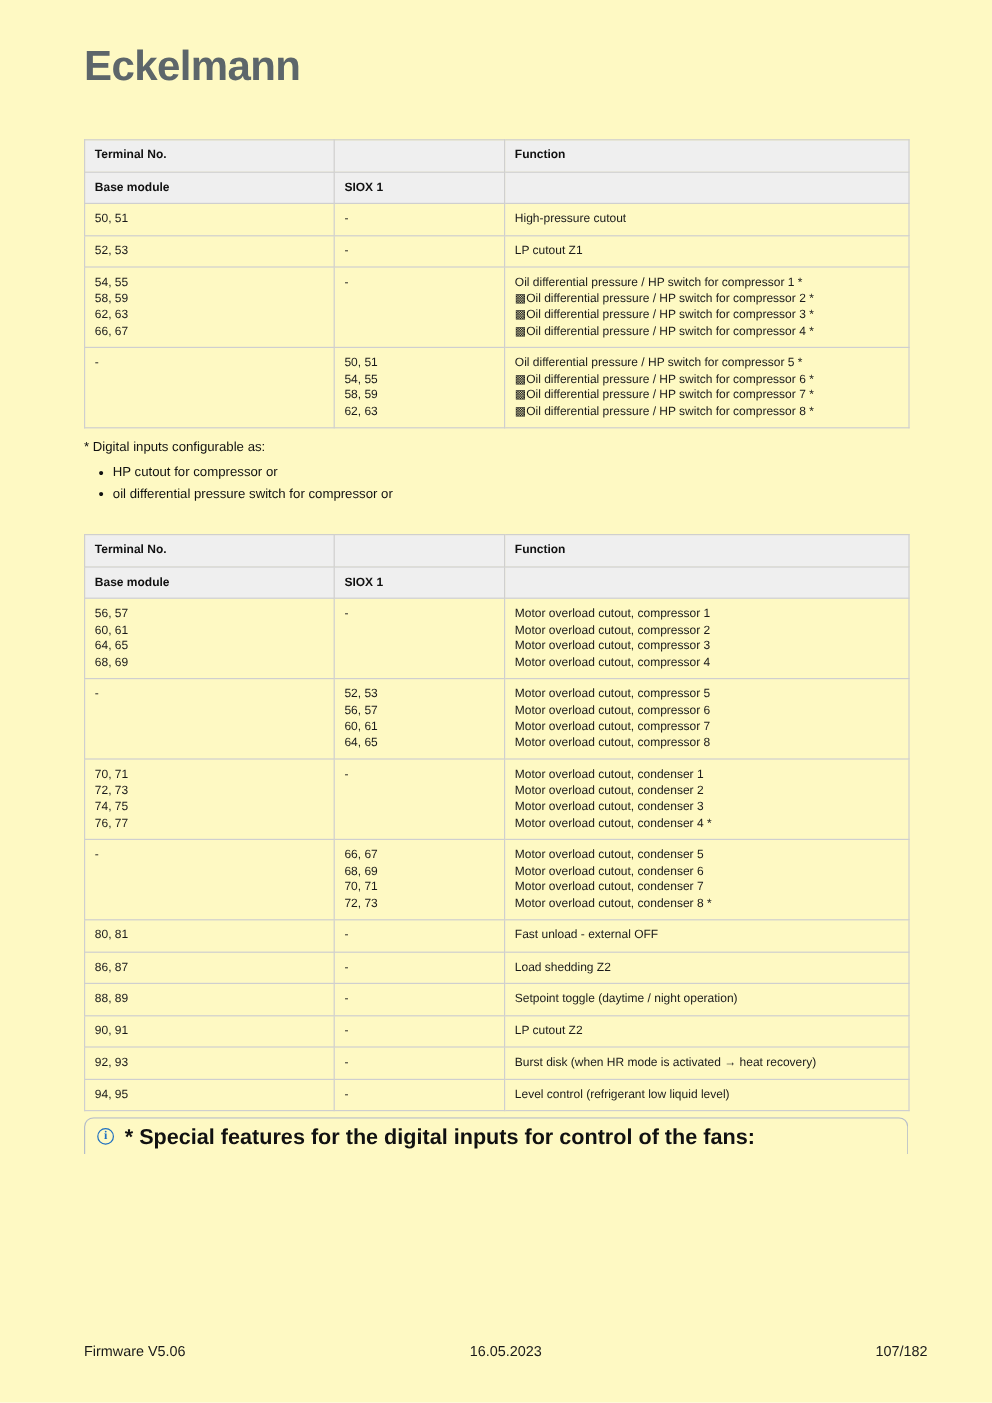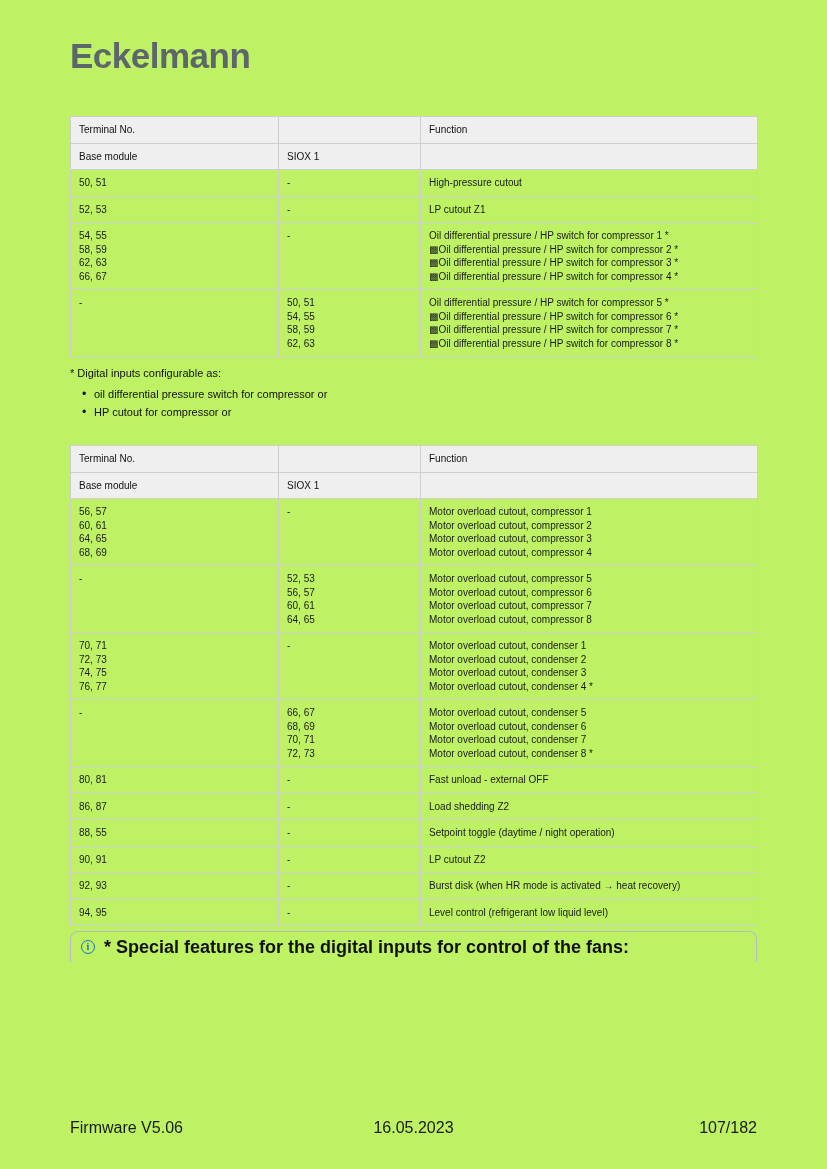--- a/index.html
+++ b/index.html
@@ -1,20 +1,20 @@
 <!DOCTYPE html>
 <html><head>
 <meta charset="utf-8">
 <style>
   * { margin:0; padding:0; box-sizing:border-box; }
   html,body { background:#ffffff; }
   .page {
     position:relative;
     width:827px; height:1169px;
-    background:#bef264;
+    background:#fef9c3;
     font-family:"Liberation Sans","DejaVu Sans",sans-serif;
     color:#1a1a1a;
     overflow:hidden;
   }
   .content { margin:0 70px; }
 
   .logo {
     margin-top:34px;
     font-size:35px;
     font-weight:bold;
@@ -37,21 +37,21 @@
   table.t col.c3 { width:337px; }
   table.t th, table.t td {
     border:1px solid #cfcfcf;
     padding:6px 8px;
     vertical-align:top;
     text-align:left;
     white-space:pre-line;
   }
   table.t th {
     background:#efefef;
-    font-weight:normal;
+    font-weight:bold;
     color:#111;
   }
 
   .footnote { margin-top:8px; font-size:11px; color:#111; }
   .footnote p { line-height:17px; }
   .footnote ul { list-style:none; margin-top:4px; margin-left:12px; }
   .footnote li { line-height:17.5px; padding-left:12px; position:relative; }
   .footnote li::before {
     content:"\2022";
     position:absolute; left:0; top:0;
@@ -83,23 +83,23 @@
     text-align:center;
   }
   .info-text {
     font-size:18px;
     font-weight:bold;
     color:#111;
   }
 
   .footer {
     position:absolute;
-    left:70px; right:70px; top:1119px;
+    left:70px; right:54px; top:1119px;
     display:flex;
-    font-size:16px;
+    font-size:12px;
     color:#1a1a1a;
   }
   .footer span { flex:1; }
   .footer .f-center { text-align:center; }
   .footer .f-right { text-align:right; }
 </style>
 </head>
 <body>
 
 <div class="page">
@@ -157,22 +157,22 @@
 ▩Oil differential pressure / HP switch for compressor 6 *
 ▩Oil differential pressure / HP switch for compressor 7 *
 ▩Oil differential pressure / HP switch for compressor 8 *</td>
         </tr>
       </tbody>
     </table>
 
     <div class="footnote">
       <p>* Digital inputs configurable as:</p>
       <ul>
+        <li><span>HP cutout for compressor or</span></li>
         <li><span>oil differential pressure switch for compressor or</span></li>
-        <li><span>HP cutout for compressor or</span></li>
       </ul>
     </div>
 
     <table class="t t2">
       <colgroup>
           <col class="c1">
           <col class="c2">
           <col class="c3">
         </colgroup>
       <thead>
@@ -236,21 +236,21 @@
           <td>80, 81</td>
           <td>-</td>
           <td>Fast unload - external OFF</td>
         </tr>
         <tr>
           <td>86, 87</td>
           <td>-</td>
           <td>Load shedding Z2</td>
         </tr>
         <tr>
-          <td>88, 55</td>
+          <td>88, 89</td>
           <td>-</td>
           <td>Setpoint toggle (daytime / night operation)</td>
         </tr>
         <tr>
           <td>90, 91</td>
           <td>-</td>
           <td>LP cutout Z2</td>
         </tr>
         <tr>
           <td>92, 93</td>

